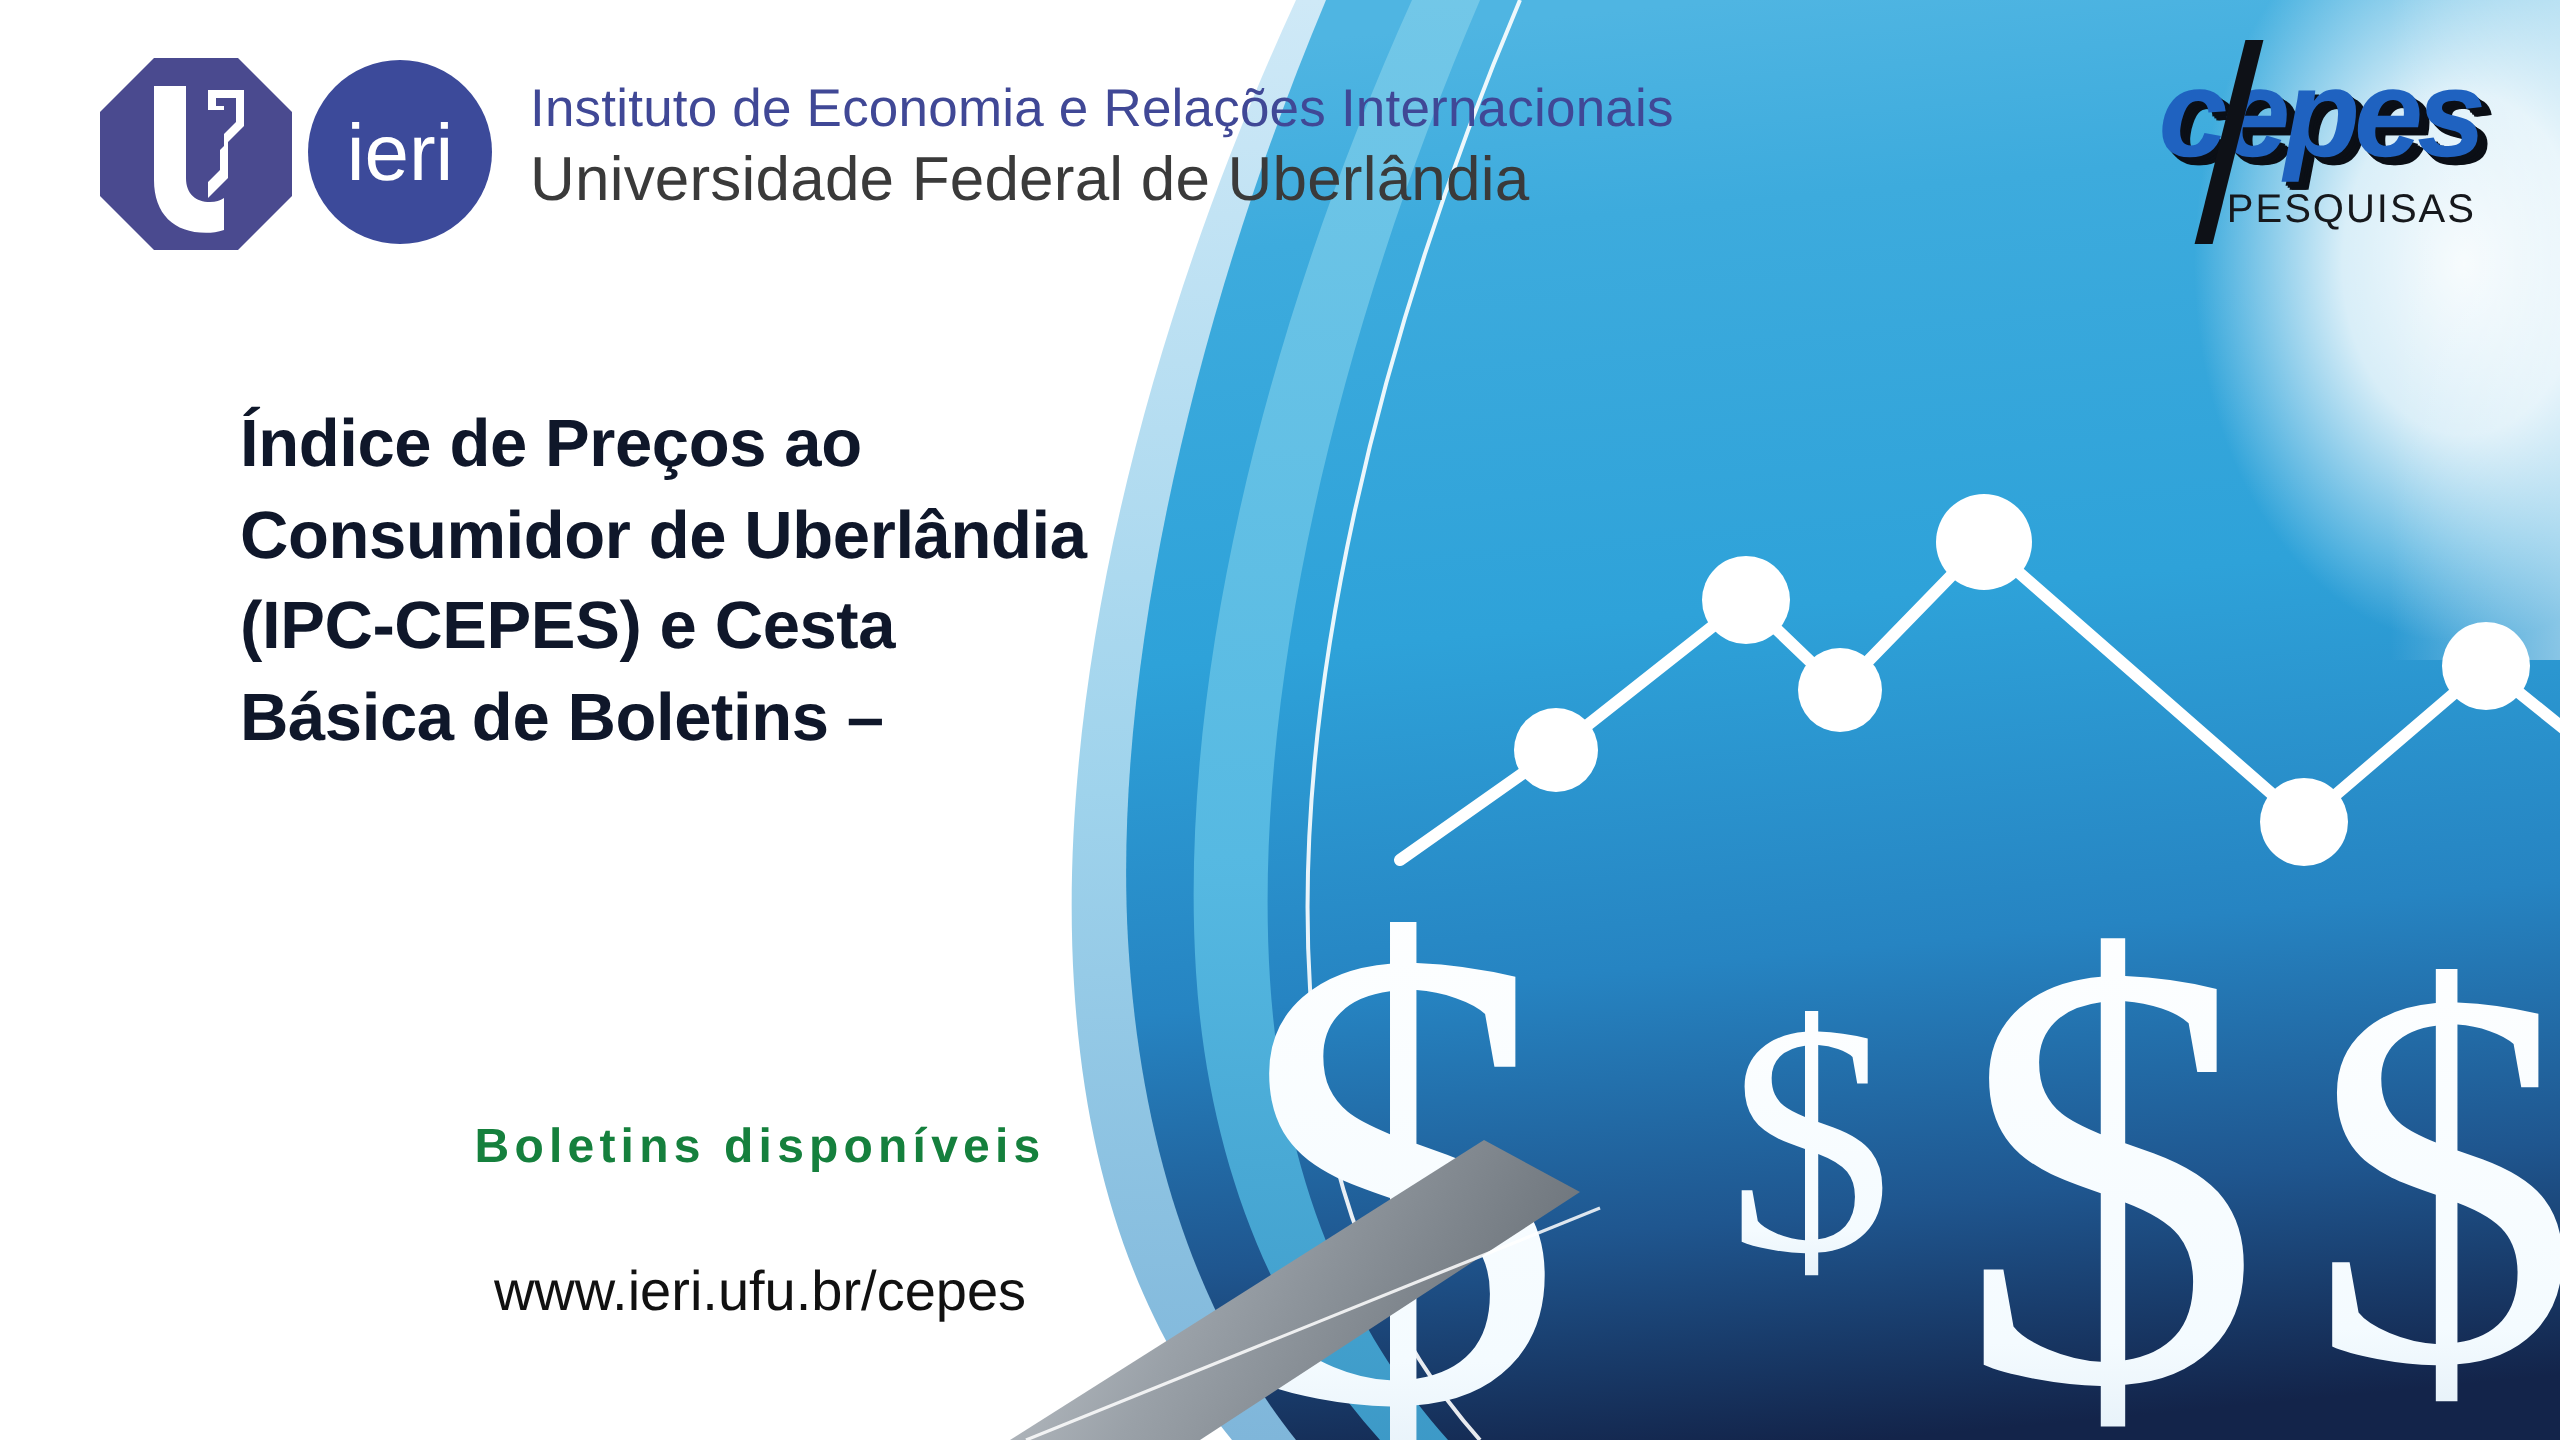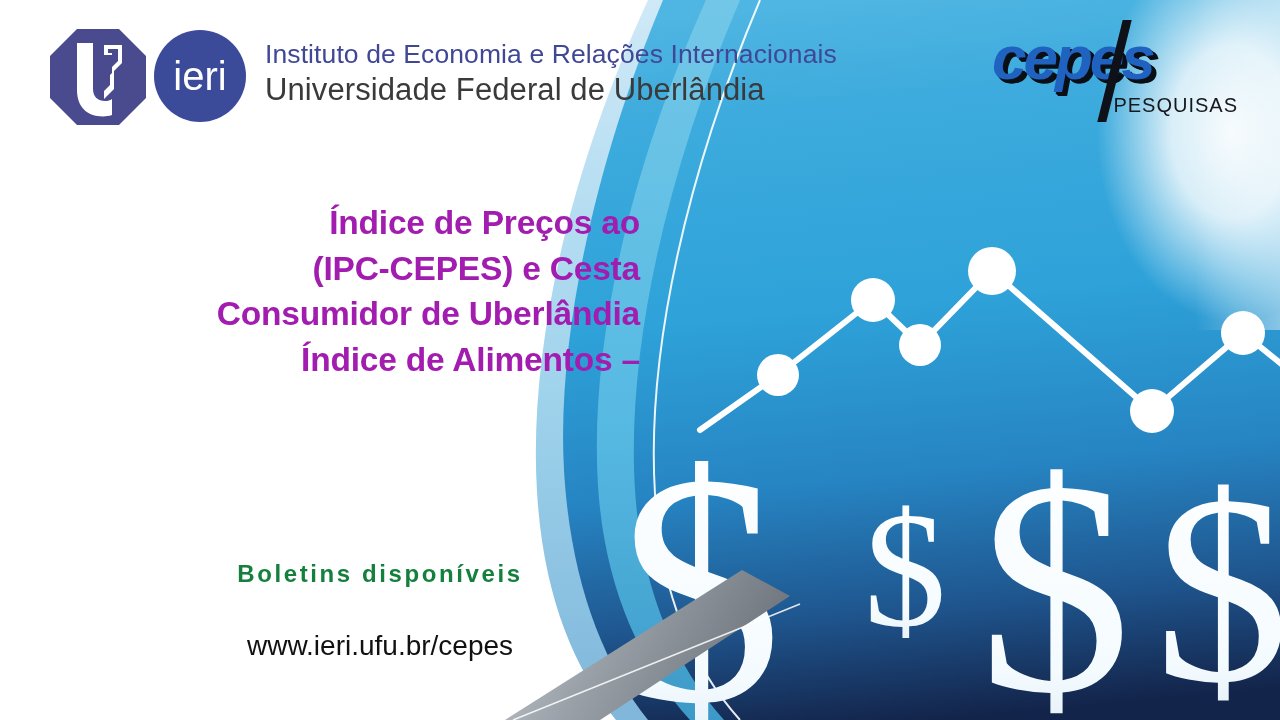--- a/index.html
+++ b/index.html
@@ -75,20 +75,21 @@
     font-weight: bold;
     font-style: italic;
     letter-spacing: -3px;
     color: #1f62c0;
     text-shadow:
        2px 2px 0 #0b0f16,
        3px 3px 0 #0b0f16,
        4px 4px 0 #0b0f16,
        5px 4px 0 #0b0f16;
     line-height: 72px;
+    text-align: right;
     padding-right: 2px;
     box-sizing: border-box;
   }
   #cepes-sub {
     position: absolute;
     right: 4px; top: 72px;
     font-size: 20px;
     color: #16181c;
     letter-spacing: 1px;
     font-weight: 400;
@@ -100,24 +101,24 @@
     width: 9px; height: 102px;
     background: #0e1117;
     transform: skewX(-14deg);
   }
 
   
   #title {
     position: absolute;
     left: 120px; top: 200px;
     width: 520px;
-    text-align: right;
+    text-align: left;
     font-size: 33.5px;
     font-weight: bold;
-    color: #a21caf;
+    color: #0f172a;
     line-height: 45.5px;
     letter-spacing: -0.2px;
   }
   #title div { white-space: nowrap; }
 
   
   #boletins {
     position: absolute;
     left: 120px; top: 560px;
     width: 520px;
@@ -279,23 +280,23 @@
   </div>
 
   <div id="cepes-logo">
     <div id="cepes-word">cepes</div>
     <div id="cepes-slash"></div>
     <div id="cepes-sub">PESQUISAS</div>
   </div>
 
   <div id="title">
     <div>Índice de Preços ao</div>
+    <div>Consumidor de Uberlândia</div>
     <div>(IPC-CEPES) e Cesta</div>
-    <div>Consumidor de Uberlândia</div>
-    <div>Índice de Alimentos –</div>
+    <div>Básica de Boletins –</div>
   </div>
 
   <div id="boletins">Boletins disponíveis</div>
 
   <div id="footer-lines">
     <div>www.ieri.ufu.br/cepes</div>
   </div>
 
 </div>
 

